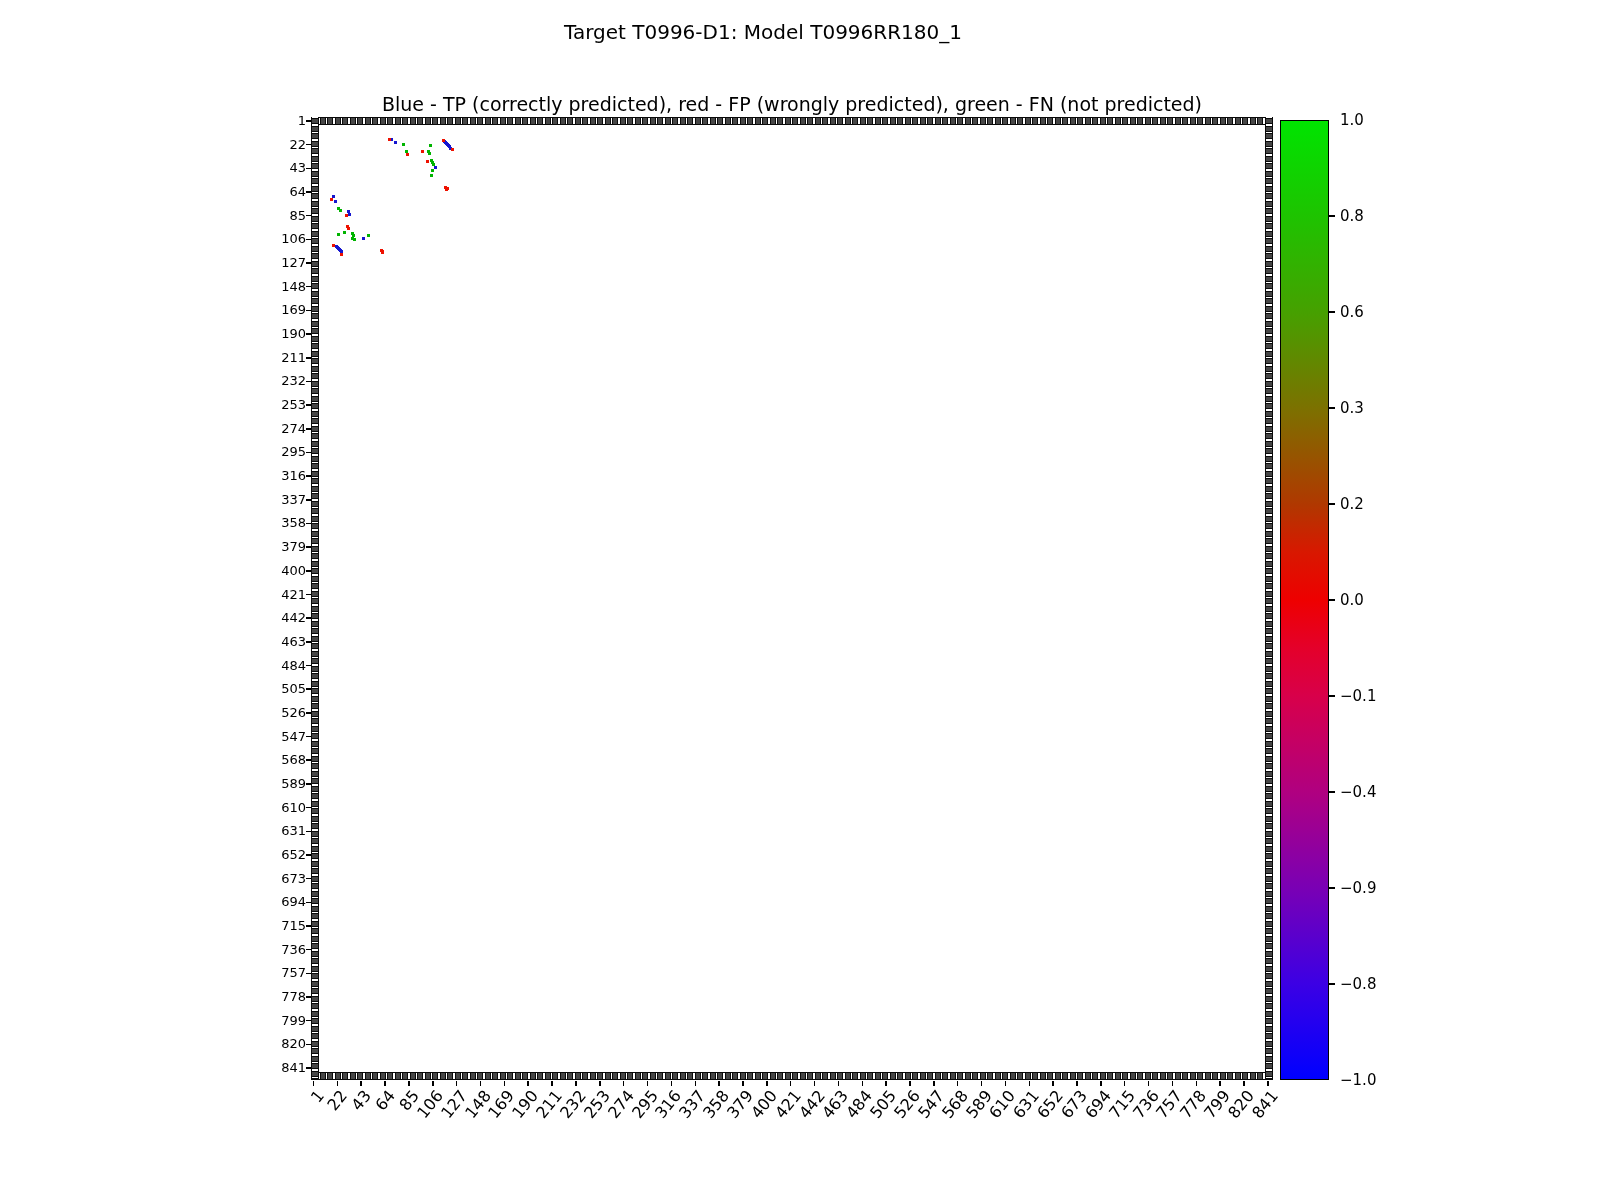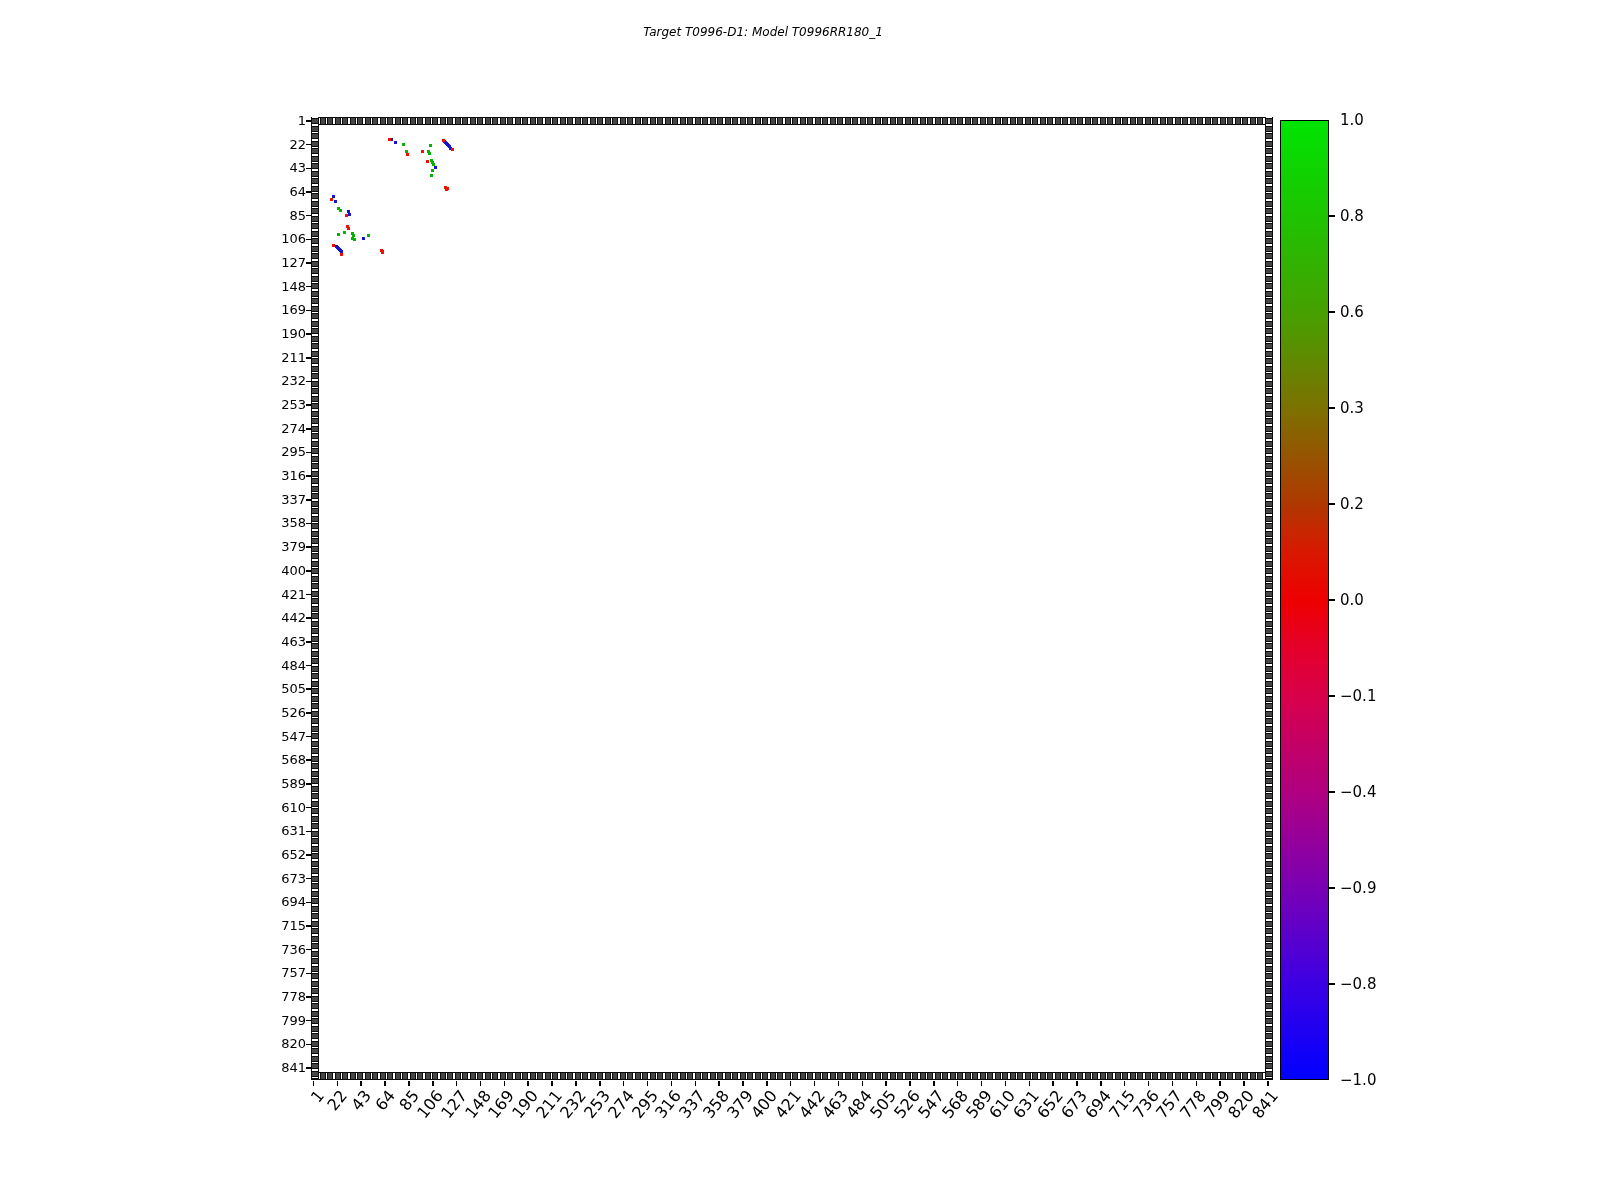--- a/index.html
+++ b/index.html
@@ -1,19 +1,19 @@
 <!DOCTYPE html>
 <html><head>
 <meta charset="utf-8">
 <style>
   html,body{margin:0;padding:0;background:#fff;}
   .fig{position:relative;width:1600px;height:1200px;background:#ffffff;overflow:hidden;
        font-family:"DejaVu Sans","Liberation Sans",sans-serif;color:#000;}
   .suptitle{position:absolute;left:763px;transform:translateX(-50%);white-space:nowrap;
-            font-size:12px;line-height:19px;font-style:italic;}
+            font-size:20px;line-height:19px;}
   .axes-title{position:absolute;left:792px;transform:translateX(-50%);top:93px;
               white-space:nowrap;font-size:19px;}
   .plot-inner{position:absolute;left:311px;top:118px;width:962px;height:962px;background:#fff;}
   .band{position:absolute;}
   .band-h{height:8px;width:962px;left:0;border-top:1px solid #0a0a0a;border-bottom:1px solid #0a0a0a;box-sizing:border-box;
     background:repeating-linear-gradient(to right,#ffffff 0 1.5px,#0a0a0a 1.5px 2.5px,#474747 2.5px 6.5px,#0a0a0a 6.5px 7.5px);}
   .band-v{width:8px;height:962px;top:0;border-left:1px solid #0a0a0a;border-right:1px solid #0a0a0a;box-sizing:border-box;
     background:repeating-linear-gradient(to bottom,#ffffff 0 1.5px,#0a0a0a 1.5px 2.5px,#474747 2.5px 6.5px,#0a0a0a 6.5px 7.5px);}
   .ytick-label{position:absolute;width:60px;text-align:right;font-size:13px;height:16px;line-height:16px;}
   .xtick-label{position:absolute;width:62px;text-align:right;font-size:16px;height:17px;line-height:17px;
@@ -22,20 +22,21 @@
   .pt{position:absolute;width:3px;height:3px;}
   .colorbar{position:absolute;left:1280px;top:120px;width:49px;height:960px;
             border:1.5px solid #000;box-sizing:border-box;}
   .cb-label{position:absolute;left:1340px;width:60px;font-size:15px;height:18px;line-height:18px;text-align:left;}
 </style>
 </head>
 <body>
 
 <div class="fig">
   <div class="suptitle" style="top:23px">Target T0996-D1: Model T0996RR180_1</div>
+  <div class="axes-title">Blue - TP (correctly predicted), red - FP (wrongly predicted), green - FN (not predicted)</div>
 
   <div class="plot-inner"></div>
   <div class="band band-h" style="left:311px;top:117px"></div>
   <div class="band band-h" style="left:311px;top:1072px"></div>
   <div class="band band-v" style="left:311px;top:117px"></div>
   <div class="band band-v" style="left:1265px;top:117px"></div>
 
   <div id="points-layer">
       <div class="pt" style="left: 390.397px; top: 137.538px; background: rgb(21, 21, 207);"></div>
       <div class="pt" style="left: 393.806px; top: 140.92px; background: rgb(21, 21, 207);"></div>

